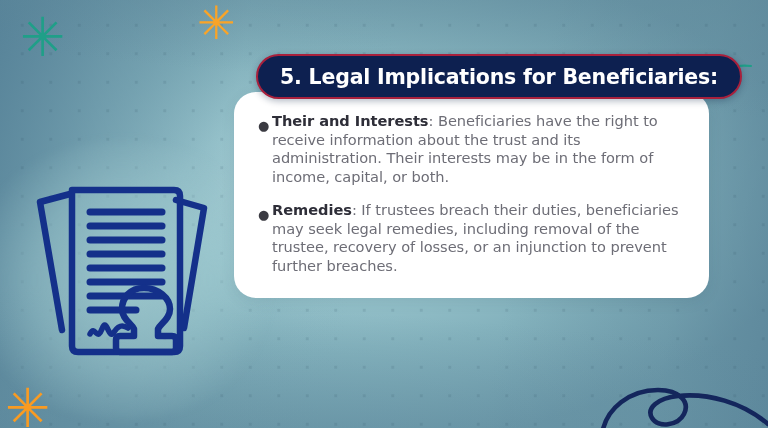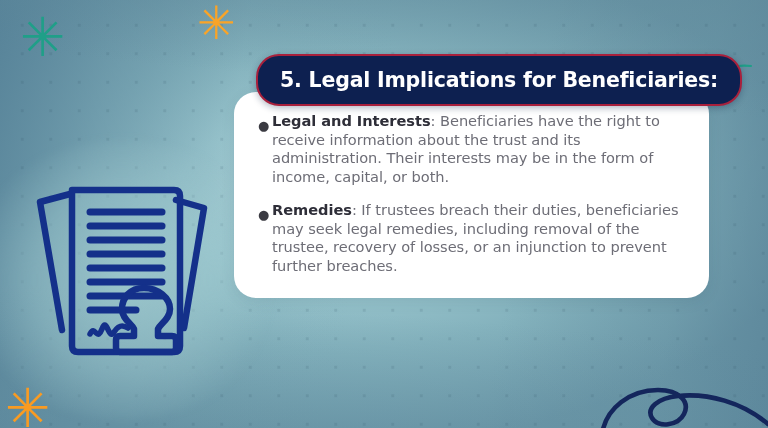--- a/index.html
+++ b/index.html
@@ -88,21 +88,21 @@
     background: #ffffff;
     border-radius: 22px;
     box-shadow: 0 4px 14px rgba(30,60,80,0.10);
   }
 
   
   .badge {
     position: absolute;
     left: 256px;
     top: 54px;
-    height: 52px;
+    height: 45px;
     padding: 0 22px;
     display: flex;
     align-items: center;
     background: #0d2050;
     border: 2px solid #a8203c;
     border-radius: 23px;
     box-sizing: border-box;
     box-shadow: 0 2px 7px rgba(15,35,70,0.33);
   }
   .badge-text {
@@ -197,21 +197,21 @@
 
   <div class="badge">
     <span class="badge-text">5. Legal Implications for Beneficiaries:</span>
   </div>
 
   <div class="bullets">
 
     <div class="bullet-item">
       <div class="bullet-dot">●</div>
       <div class="bullet-body">
-        <span class="bullet-label">Legal and Interests</span><span>: </span><span>Beneficiaries have the right to receive information about the trust and its administration. Their interests may be in the form of income, capital, or both.</span>
+        <span class="bullet-label">Their and Interests</span><span>: </span><span>Beneficiaries have the right to receive information about the trust and its administration. Their interests may be in the form of income, capital, or both.</span>
       </div>
     </div>
 
     <div class="bullet-item">
       <div class="bullet-dot">●</div>
       <div class="bullet-body">
         <span class="bullet-label">Remedies</span><span>: </span><span>If trustees breach their duties, beneficiaries may seek legal remedies, including removal of the trustee, recovery of losses, or an injunction to prevent further breaches.</span>
       </div>
     </div>
 

